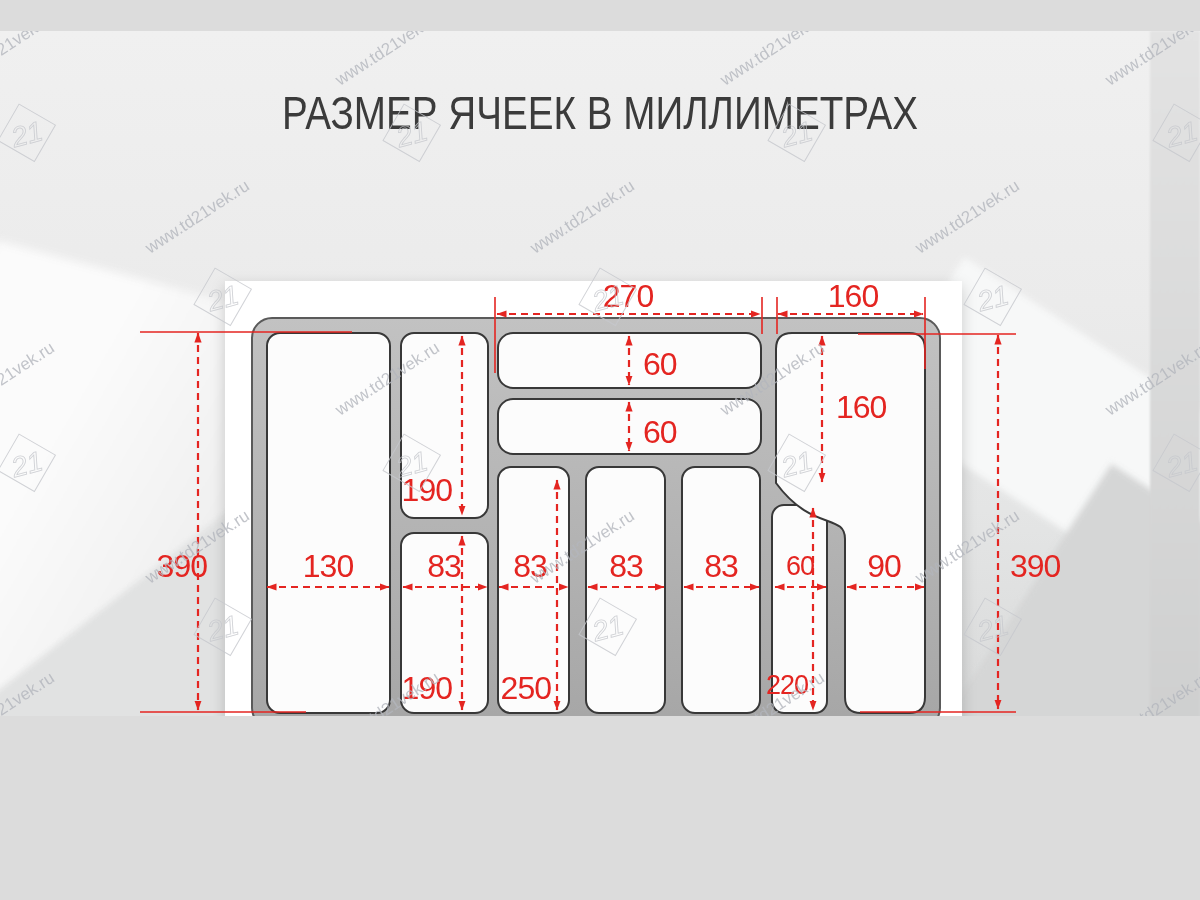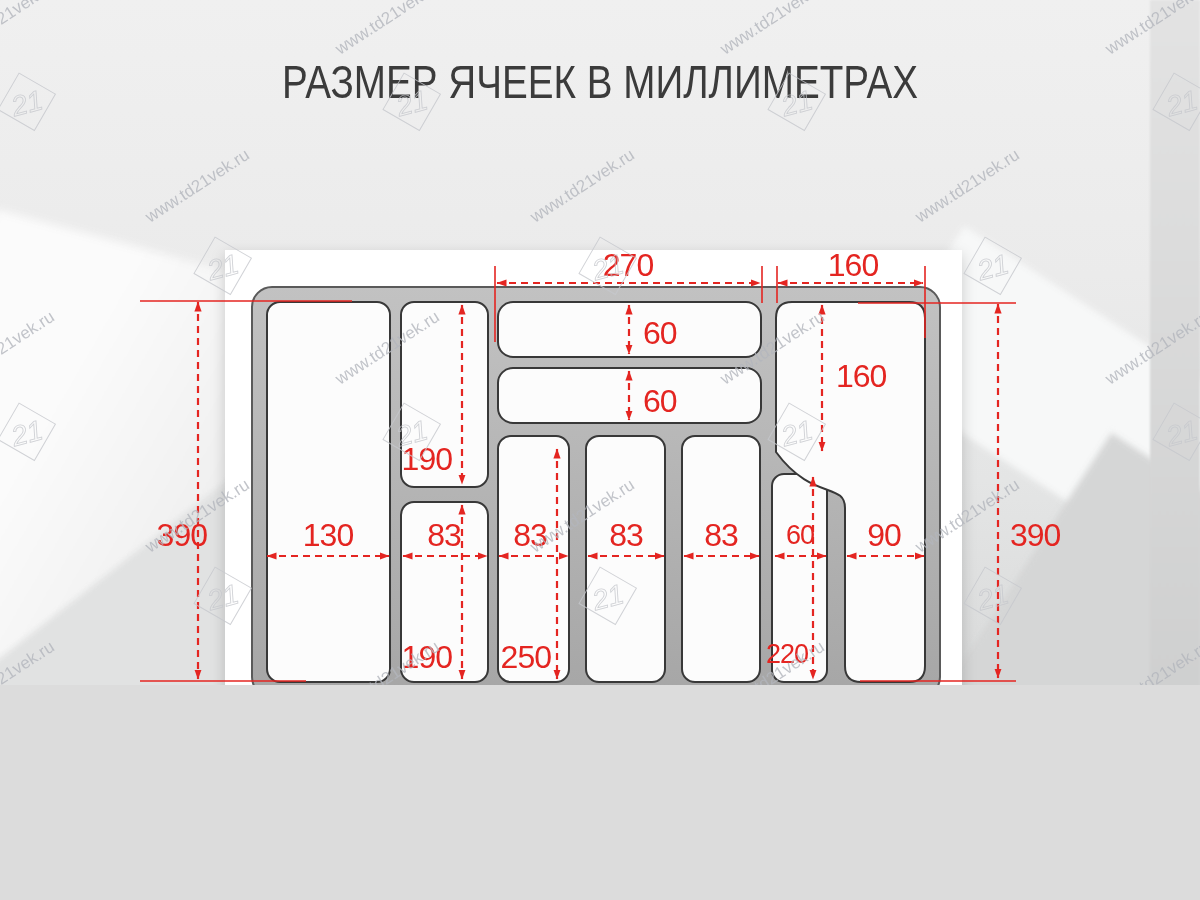--- a/index.html
+++ b/index.html
@@ -1,18 +1,18 @@
 <!DOCTYPE html>
 <html><head>
 <meta charset="utf-8">
 <style>
   html,body{margin:0;padding:0;background:#dcdcdc;}
   .stage{position:relative;width:1200px;height:685px;overflow:hidden;
          background:linear-gradient(180deg,#f0f0f0 0%,#ebebeb 40%,#e4e5e5 70%,#d9dada 100%);
-         font-family:"Liberation Sans",sans-serif;}
+         font-family:"Liberation Sans",sans-serif;margin-top:31px;}
   .bgshape{position:absolute;}
   .s-left-white{left:-70px;top:240px;width:300px;height:470px;transform:rotate(15deg);
         background:linear-gradient(105deg,#fbfbfb 35%,#ebebeb);filter:blur(4px);}
   .s-bl-plane{left:-140px;top:590px;width:640px;height:540px;transform:rotate(-38deg);
         background:#e1e2e2;filter:blur(3px);}
   .s-bl-shadowline{left:196px;top:738px;width:380px;height:26px;transform:rotate(31deg);
         transform-origin:left top;background:#c3c4c5;filter:blur(5px);}
   .s-right-white-band{left:870px;top:370px;width:580px;height:175px;transform:rotate(33deg);
         background:#f7f8f8;filter:blur(3px);}
   .s-right-gray{left:930px;top:545px;width:560px;height:500px;transform:rotate(33deg);

